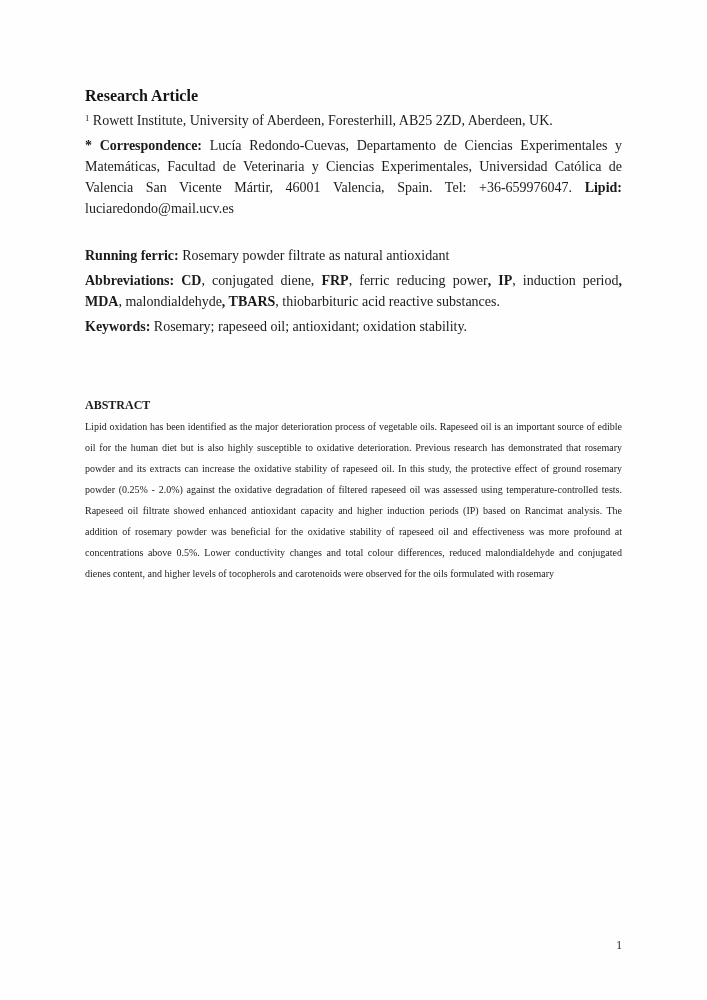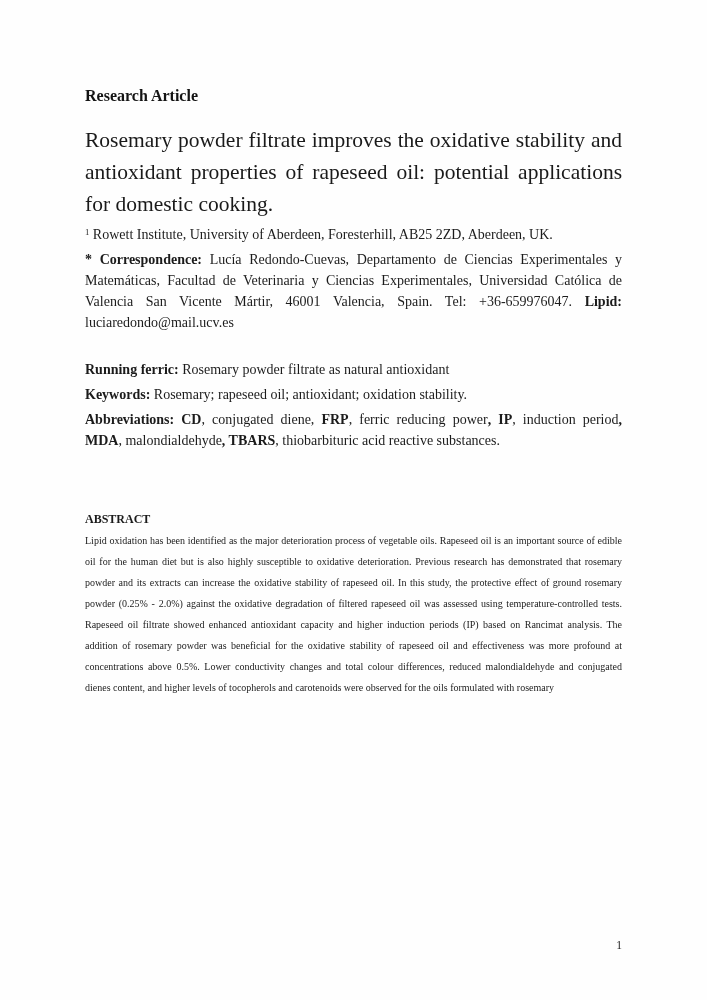--- a/index.html
+++ b/index.html
@@ -82,34 +82,33 @@
   }
 </style>
 </head>
 <body>
 
 <div class="page">
   <div class="content">
 
     <p class="article-type">Research Article</p>
 
-    <p class="title">Rosemary powder filtrate improves the oxidative stability and antioxidant properties of rapeseed oil: potential applications for domestic cooking.</p>
 
 
     <p class="meta"><span class="sup">1</span><span> Rowett Institute, University of Aberdeen, Foresterhill, AB25 2ZD, Aberdeen, UK.</span></p>
 
 
 
     <p class="meta"><span class="b">* Correspondence:</span><span> Lucía Redondo-Cuevas, Departamento de Ciencias Experimentales y Matemáticas, Facultad de Veterinaria y Ciencias Experimentales, Universidad Católica de Valencia San Vicente Mártir, 46001 Valencia, Spain. Tel: +36-659976047. </span><span class="b">Lipid:</span><span> luciaredondo@mail.ucv.es</span></p>
 
     <p class="meta running-title"><span class="b">Running ferric:</span><span> Rosemary powder filtrate as natural antioxidant</span></p>
 
+    <p class="meta"><span class="b">Abbreviations: CD</span><span>, conjugated diene, </span><span class="b">FRP</span><span>, ferric reducing power</span><span class="b">, IP</span><span>, induction period</span><span class="b">, MDA</span><span>, malondialdehyde</span><span class="b">, TBARS</span><span>, thiobarbituric acid reactive substances.</span></p>
+
     <p class="meta"><span class="b">Keywords:</span><span> Rosemary; rapeseed oil; antioxidant; oxidation stability.</span></p>
-
-    <p class="meta"><span class="b">Abbreviations: CD</span><span>, conjugated diene, </span><span class="b">FRP</span><span>, ferric reducing power</span><span class="b">, IP</span><span>, induction period</span><span class="b">, MDA</span><span>, malondialdehyde</span><span class="b">, TBARS</span><span>, thiobarbituric acid reactive substances.</span></p>
 
     <div class="abstract-block">
       <p class="abstract-heading">ABSTRACT</p>
       <p class="abstract-body">Lipid oxidation has been identified as the major deterioration process of vegetable oils. Rapeseed oil is an important source of edible oil for the human diet but is also highly susceptible to oxidative deterioration. Previous research has demonstrated that rosemary powder and its extracts can increase the oxidative stability of rapeseed oil. In this study, the protective effect of ground rosemary powder (0.25% - 2.0%) against the oxidative degradation of filtered rapeseed oil was assessed using temperature-controlled tests. Rapeseed oil filtrate showed enhanced antioxidant capacity and higher induction periods (IP) based on Rancimat analysis. The addition of rosemary powder was beneficial for the oxidative stability of rapeseed oil and effectiveness was more profound at concentrations above 0.5%. Lower conductivity changes and total colour differences, reduced malondialdehyde and conjugated dienes content, and higher levels of tocopherols and carotenoids were observed for the oils formulated with rosemary</p>
     </div>
 
   </div>
 
   <div class="page-number">1</div>
 </div>

